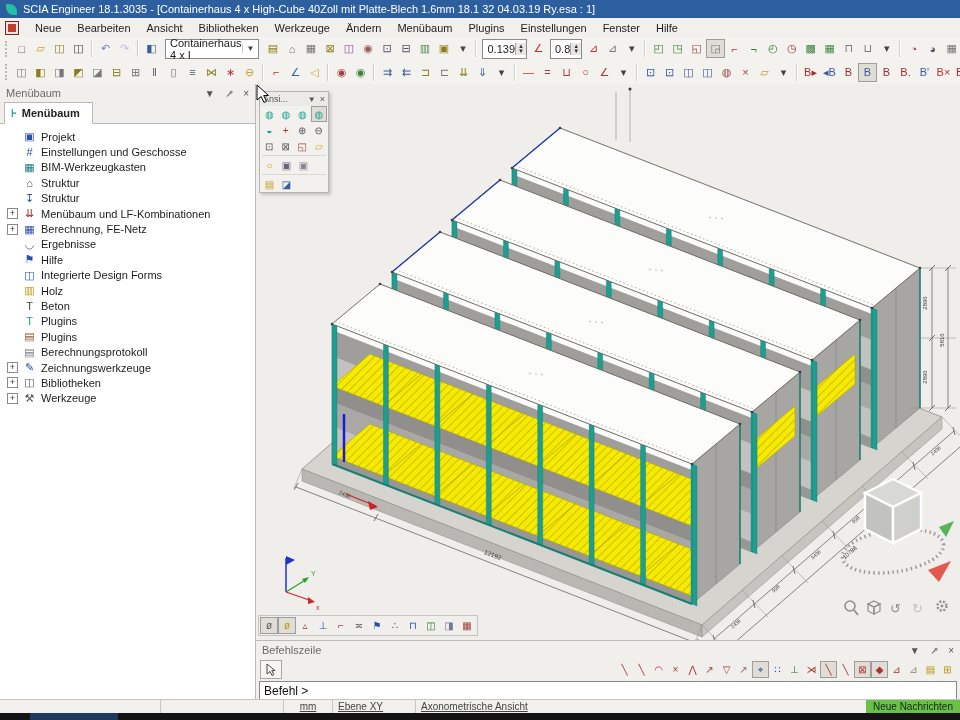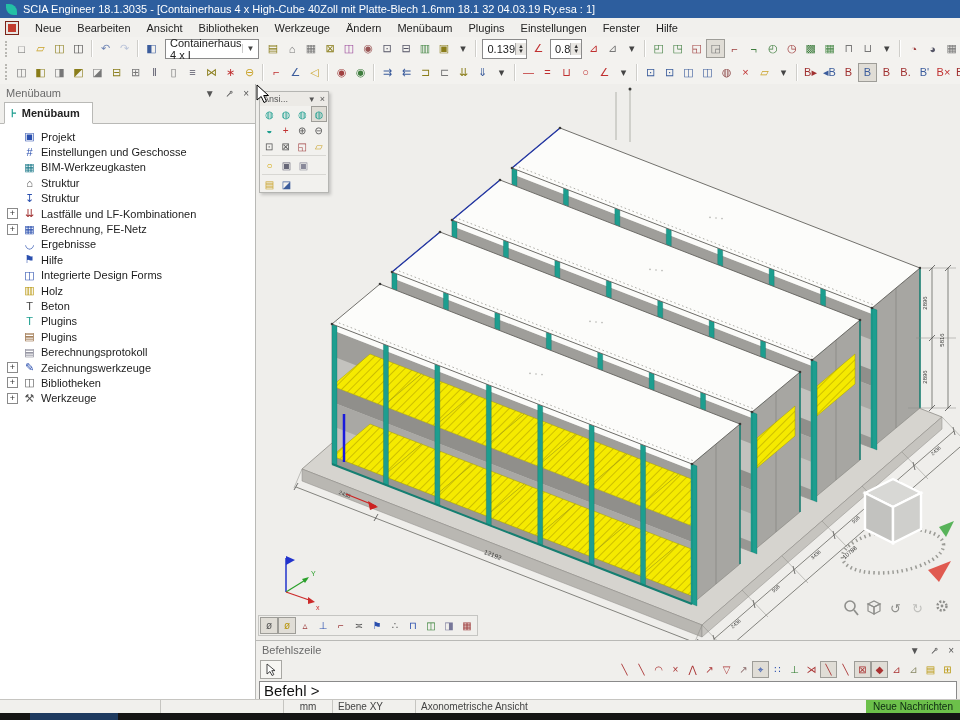--- a/index.html
+++ b/index.html
@@ -69,25 +69,25 @@
   .cursor{position:absolute;left:53px;top:4px;z-index:9;}
   
   .cmd{position:absolute;left:256px;right:0;top:640px;height:60px;background:#f0efec;
        border-top:1px solid #b9b9b6;}
   .cmdbar{height:21px;display:flex;align-items:center;padding:0 4px;}
   .tool{width:20px;height:17px;border:1px solid #a8a7a3;background:#f7f6f3;display:inline-flex;
         align-items:center;justify-content:center;}
   .snaps{margin-left:auto;display:flex;align-items:center;}
   .snaps .icn{width:15px;height:15px;font-size:10px;}
   .cmdinput{height:17px;background:#fff;border:1px solid #8a8a8a;margin:1px 3px;display:flex;
-            align-items:center;padding-left:4px;font-size:15px;color:#111;}
+            align-items:center;padding-left:4px;font-size:12px;color:#111;}
   
   .statusbar{position:absolute;left:0;right:0;bottom:7px;height:13px;background:#f1f0ed;
              border-top:1px solid #c6c5c1;display:flex;align-items:stretch;font-size:10px;color:#444;}
-  .cell{border-right:1px solid #c6c5c1;display:flex;align-items:center;padding:0 5px;}
+  .cell{border-right:1px solid #c6c5c1;display:flex;align-items:center;padding:0 5px;text-decoration:underline;}
   .msg{margin-left:auto;background:#6cc04a;color:#0d2a12;display:flex;align-items:center;
        padding:0 7px;font-size:10px;}
   .bstrip{position:absolute;left:0;right:0;bottom:0;height:7px;background:#141414;}
   .btab{position:absolute;left:30px;bottom:0;width:88px;height:7px;background:#1e3a5f;}
   svg text{font-family:"Liberation Sans",sans-serif;}
 </style>
 </head>
 <body>
 
 <div class="titlebar">
@@ -476,21 +476,21 @@
         <span class="t">Struktur</span>
       </span>
       <span class="trow">
         <span class="expsp"></span>
         <span class="g" style="color: rgb(42, 79, 174);">↧</span>
         <span class="t">Struktur</span>
       </span>
       <span class="trow">
         <span class="exp">+</span>
         <span class="g" style="color: rgb(160, 48, 48);">⇊</span>
-        <span class="t">Lastfälle und LF-Kombinationen</span>
+        <span class="t">Menübaum und LF-Kombinationen</span>
       </span>
       <span class="trow">
         <span class="exp">+</span>
         <span class="g" style="color: rgb(42, 79, 174);">▦</span>
         <span class="t">Berechnung, FE-Netz</span>
       </span>
       <span class="trow">
         <span class="expsp"></span>
         <span class="g" style="color: rgb(42, 79, 174);">◡</span>
         <span class="t">Ergebnisse</span>

